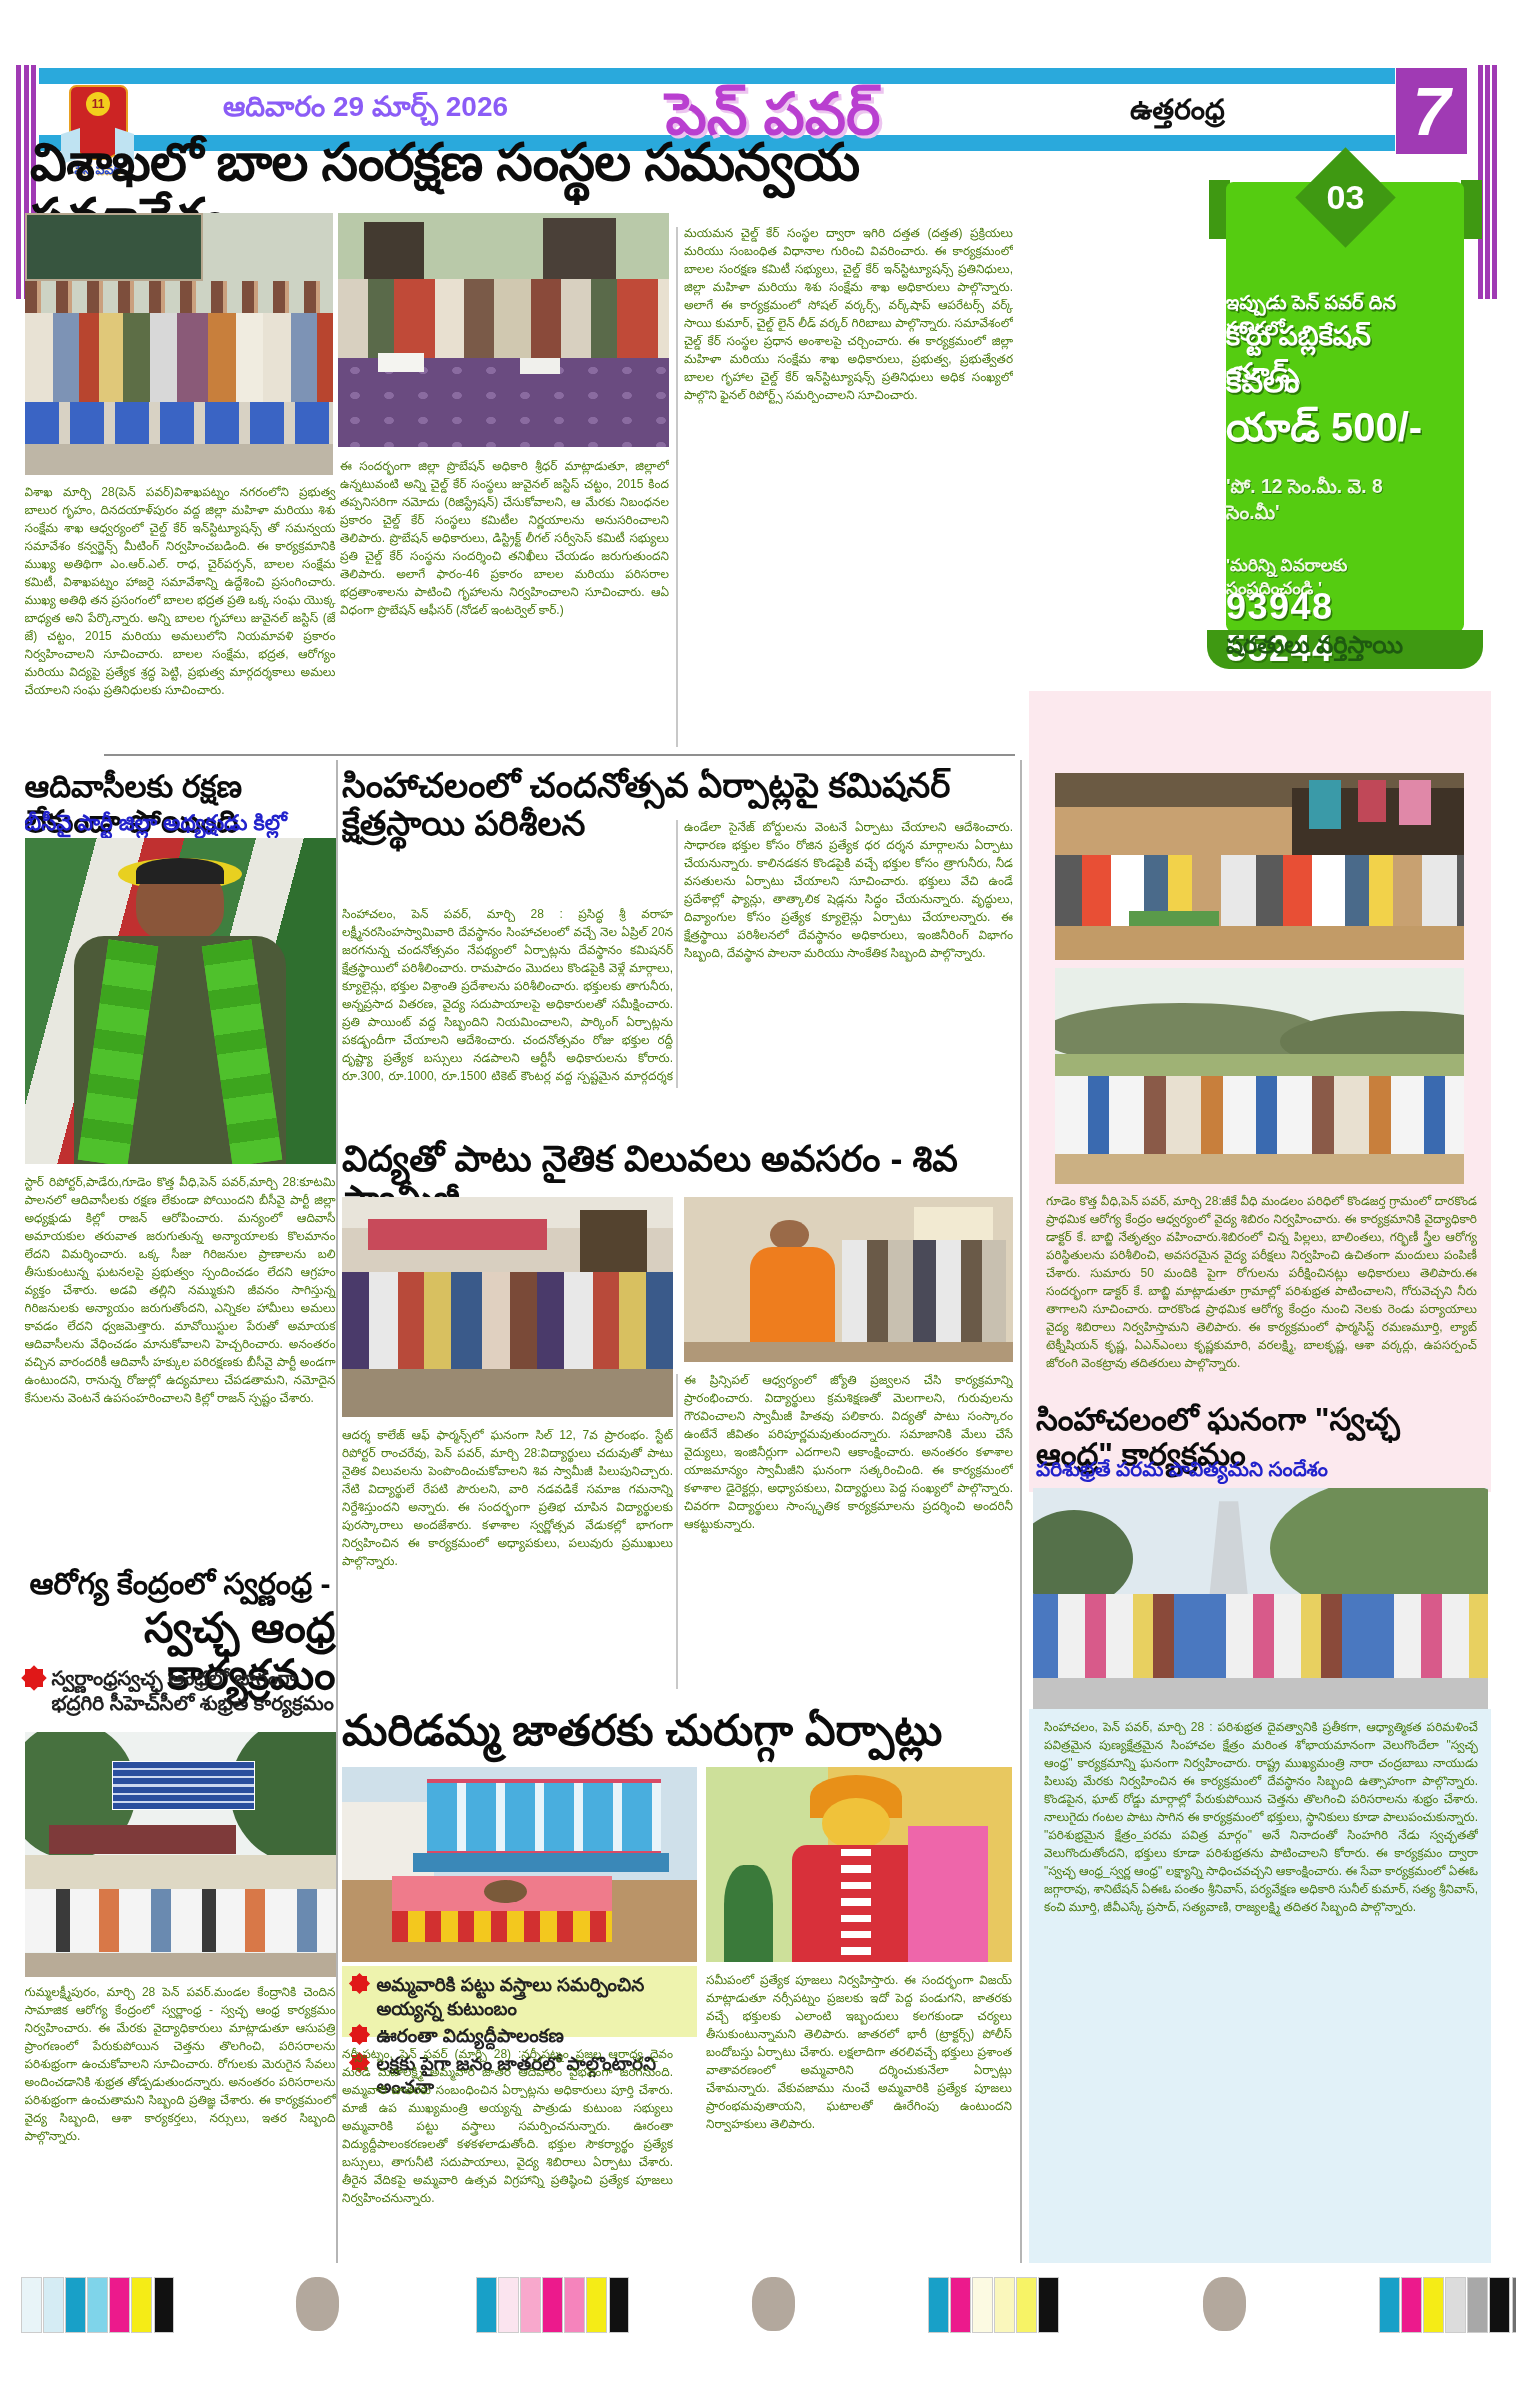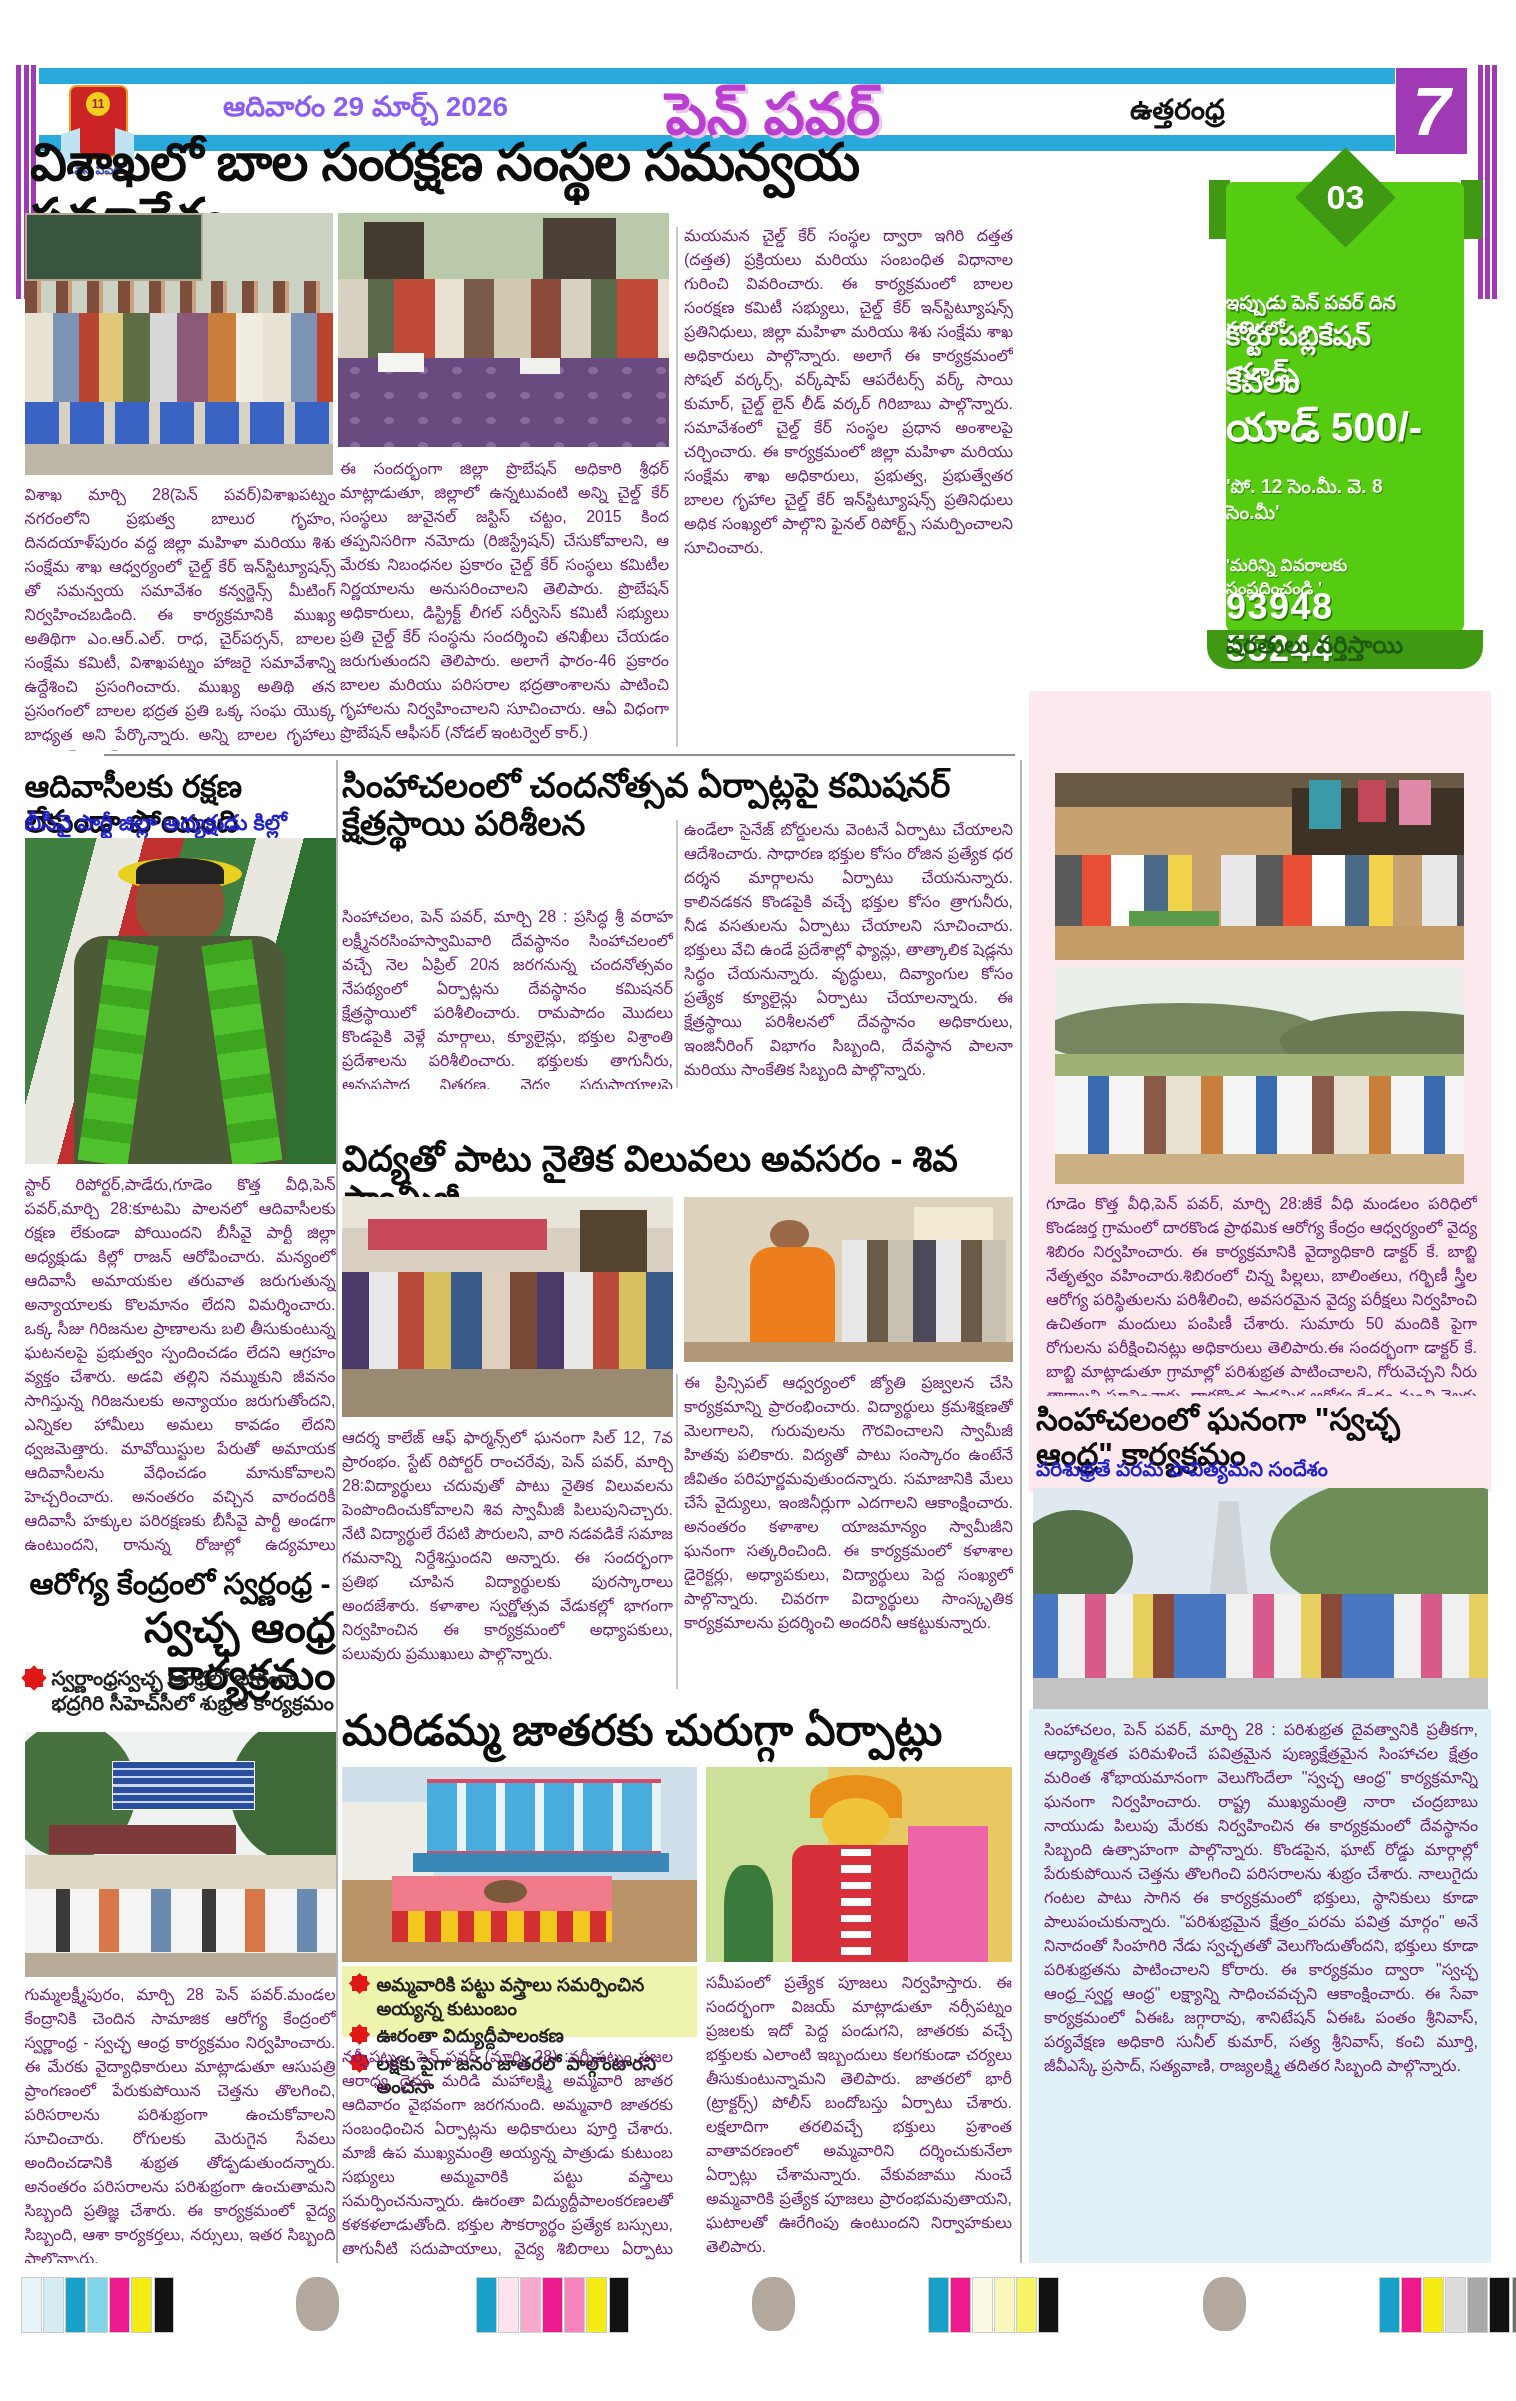--- a/index.html
+++ b/index.html
@@ -18,21 +18,21 @@
   .logo{position:absolute;left:59px;top:83px;width:77px;height:164px;}
   .logo .shield{position:absolute;left:10.4px;top:1.5px;width:55px;height:71px;background:#cc2424;border:2.2px solid #e8a020;border-radius:7.4px 7.4px 27px 27px;}
   .logo .badge{position:absolute;left:27px;top:9px;width:24px;height:24px;background:#f3cf1d;border-radius:50%;color:#a02020;font-size:12px;font-weight:800;text-align:center;line-height:24px;}
   .logo .wing{position:absolute;top:48px;width:19.3px;height:30px;background:#bfe3f2;transform:skewY(-18deg);}
   .logo .title{position:absolute;left:0;top:80px;width:77px;text-align:center;font-size:12.6px;font-weight:800;color:#2a48cc;text-shadow:0.7px 0.7px 0 #f0d070;}
   
   .vrule{position:absolute;width:1.5px;background:#b5b5b5;}
   .hrule{position:absolute;height:2.2px;background:#8f8f8f;}
   
   .lead-headline{position:absolute;left:30px;top:135px;width:989px;font-size:52px;font-weight:800;color:#0c0c0c;line-height:1.05;letter-spacing:-0.7px;}
-  .bodytext{position:absolute;font-size:16px;line-height:1.5;color:#701a75;text-align:justify;overflow:hidden;}
+  .bodytext{position:absolute;font-size:12px;line-height:1.5;color:#4d7c0f;text-align:justify;overflow:hidden;}
   .headline{position:absolute;font-weight:800;color:#0c0c0c;line-height:1.12;}
   .subhead-blue{position:absolute;font-weight:800;color:#2222cc;}
   .bullet-line{display:flex;gap:9px;align-items:flex-start;font-size:20px;font-weight:700;color:#222;margin-bottom:7.4px;line-height:1.25;}
   .star{flex:0 0 auto;position:relative;width:18px;height:18px;margin-top:3px;}
   .star:before,.star:after{content:"";position:absolute;left:0;top:0;width:18px;height:18px;background:#e01818;}
   .star:after{transform:rotate(45deg);}
   
   .ph{position:absolute;overflow:hidden;background:#cfcfc7;}
   .z{position:absolute;}
   

